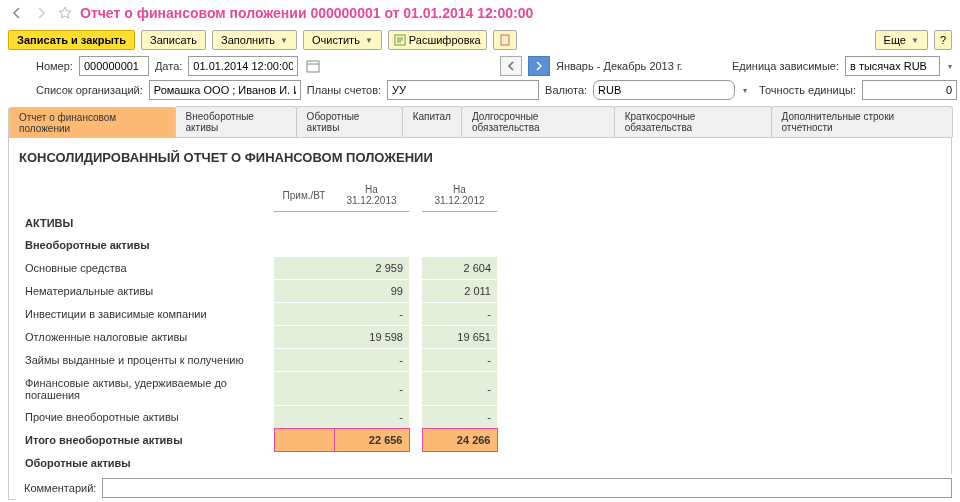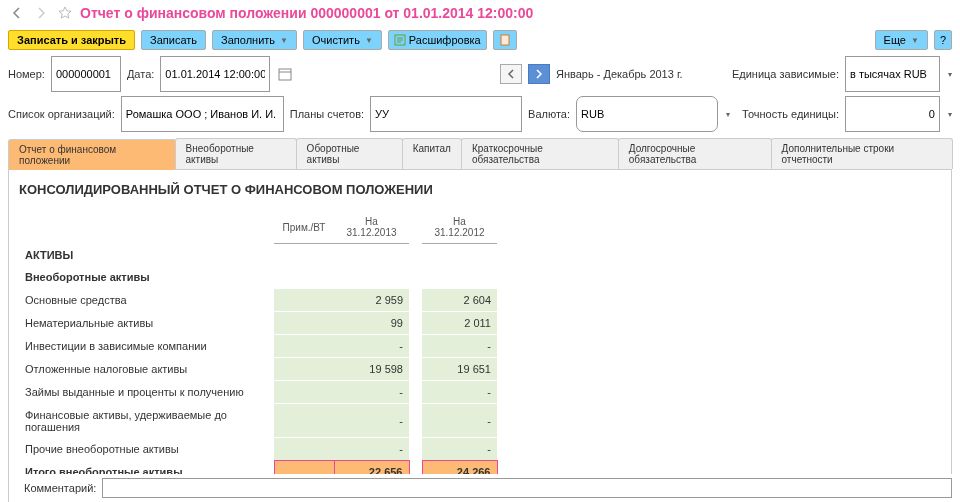--- a/index.html
+++ b/index.html
@@ -1,27 +1,27 @@
 <!DOCTYPE html>
 <html><head>
 <meta charset="utf-8">
 <style>
   * { box-sizing: border-box; margin: 0; padding: 0; }
   body { font-family: Arial, sans-serif; font-size: 11px; color: #333; background: #fff; width: 960px; height: 502px; overflow: hidden; }
   .header-bar { display: flex; align-items: center; padding: 4px 8px; gap: 6px; }
   .icon-btn { width: 18px; height: 18px; display: inline-flex; align-items: center; justify-content: center; cursor: pointer; color: #888; }
   .title { font-size: 14px; font-weight: bold; color: #ec4899; }
   .toolbar { display: flex; align-items: center; padding: 4px 8px; gap: 6px; }
-  .btn { border: 1px solid #aaa; background: #7dd3fc; padding: 3px 8px; font-size: 11px; cursor: pointer; border-radius: 2px; display: inline-flex; align-items: center; gap: 3px; }
+  .btn { border: 1px solid #aaa; background: #fef9c3; padding: 3px 8px; font-size: 11px; cursor: pointer; border-radius: 2px; display: inline-flex; align-items: center; gap: 3px; }
   .btn-primary { background: #ffdd2d; border-color: #d4a800; font-weight: bold; }
   .btn-icon { padding: 3px 5px; }
   .spacer { flex: 1; }
-  .form-row { display: flex; align-items: center; padding: 2px 8px; gap: 6px; font-size: 11px; }
+  .form-row { display: flex; align-items: center; padding: 2px 8px; gap: 6px; font-size: 11px; margin-left: 28px; }
   .lbl { white-space: nowrap; }
-  .input { border: 1px solid #999; padding: 2px 4px; font-size: 11px; height: 36px; }
+  .input { border: 1px solid #999; padding: 2px 4px; font-size: 11px; height: 20px; }
   .dropdown-arrow { font-size: 8px; color: #666; margin-left: 2px; }
   .tabs { display: flex; border-bottom: 1px solid #ccc; margin: 4px 8px 0; }
   .tab { padding: 4px 10px; border: 1px solid #ccc; border-bottom: none; background: #f0f0f0; font-size: 10px; cursor: pointer; margin-right: -1px; border-radius: 3px 3px 0 0; }
   .tab.active { background: #fdba74; position: relative; top: 1px; }
   .report-area { margin: 0 8px; border: 1px solid #ccc; border-top: none; height: 362px; overflow: auto; position: relative; }
   .report-content { padding: 12px 10px; }
   .report-title { font-size: 13px; font-weight: bold; margin-bottom: 14px; }
   .rtable { border-collapse: collapse; font-size: 11px; }
   .rtable td { padding: 5px 6px; vertical-align: middle; }
   .col-name { width: 255px; }
@@ -131,22 +131,22 @@
   <span class="lbl">Точность единицы:</span>
   <input class="input" style="width: 95px; text-align: right;" value="0">
   <span class="dropdown-arrow">▾</span>
 </div>
 
 <div class="tabs">
   <div class="tab active">Отчет о финансовом положении</div>
   <div class="tab">Внеоборотные активы</div>
   <div class="tab">Оборотные активы</div>
   <div class="tab">Капитал</div>
+  <div class="tab">Долгосрочные обязательства</div>
   <div class="tab">Краткосрочные обязательства</div>
-  <div class="tab">Долгосрочные обязательства</div>
   <div class="tab">Дополнительные строки отчетности</div>
 </div>
 
 <div class="report-area">
   <div class="report-content">
     <div class="report-title">КОНСОЛИДИРОВАННЫЙ ОТЧЕТ О ФИНАНСОВОМ ПОЛОЖЕНИИ</div>
     <table class="rtable">
       <tbody>
           <tr>
         <td class="col-name"></td>

